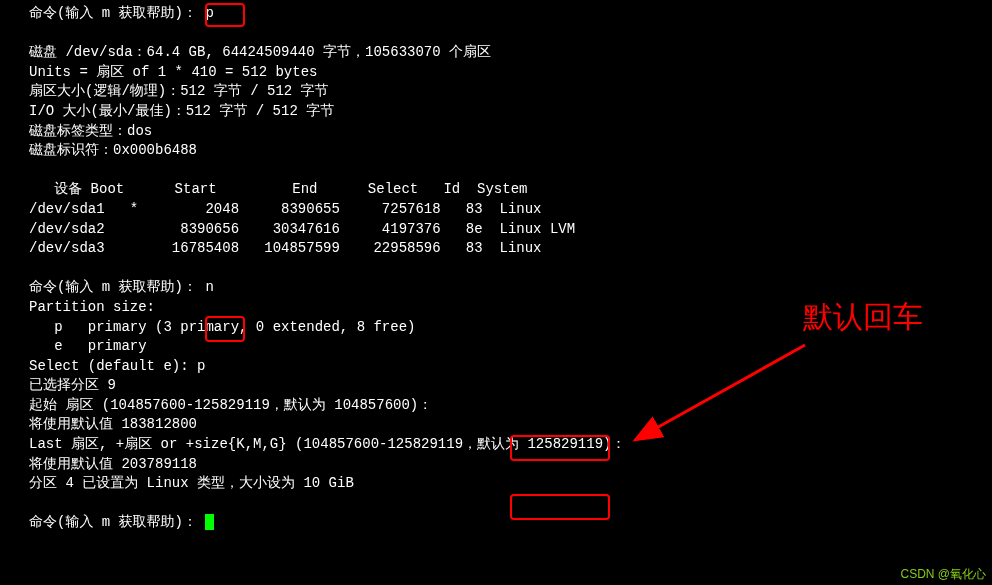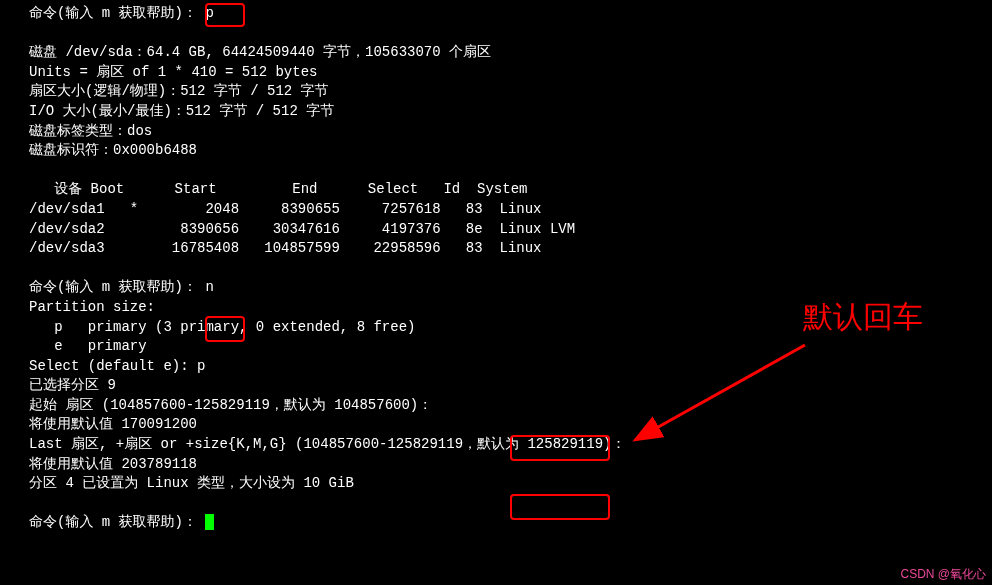--- a/index.html
+++ b/index.html
@@ -37,21 +37,21 @@
     font-weight: 500;
   }
   .arrow {
     position: absolute;
     pointer-events: none;
   }
   .watermark {
     position: absolute;
     right: 6px;
     bottom: 2px;
-    color: #ec4899;
+    color: #84cc16;
     font-family: Arial, sans-serif;
     font-size: 12px;
   }
 </style>
 </head>
 <body>
 
 <div class="line"><span>命令(输入 m 获取帮助)：</span> <span>p</span></div>
 <div class="line">&nbsp;</div>
 <div class="line">磁盘 /dev/sda：64.4 GB, 64424509440 字节，105633070 个扇区</div>
@@ -66,21 +66,21 @@
 <div class="line">/dev/sda2         8390656    30347616     4197376   8e  Linux LVM</div>
 <div class="line">/dev/sda3        16785408   104857599    22958596   83  Linux</div>
 <div class="line">&nbsp;</div>
 <div class="line"><span>命令(输入 m 获取帮助)：</span> <span>n</span></div>
 <div class="line">Partition size:</div>
 <div class="line">   p   primary (3 primary, 0 extended, 8 free)</div>
 <div class="line">   e   primary</div>
 <div class="line"><span>Select (default e): </span><span>p</span></div>
 <div class="line">已选择分区 9</div>
 <div class="line">起始 扇区 (104857600-125829119，默认为 104857600)：</div>
-<div class="line">将使用默认值 170091200</div>
+<div class="line">将使用默认值 183812800</div>
 <div class="line">Last 扇区, +扇区 or +size{K,M,G} (104857600-125829119，默认为 125829119)：</div>
 <div class="line">将使用默认值 203789118</div>
 <div class="line">分区 4 已设置为 Linux 类型，大小设为 10 GiB</div>
 <div class="line">&nbsp;</div>
 <div class="line"><span>命令(输入 m 获取帮助)：</span> <span class="cursor"></span></div>
 
 <div class="redbox" style="left:205px; top:3px; width:40px; height:24px;"></div>
 <div class="redbox" style="left:205px; top:316px; width:40px; height:26px;"></div>
 <div class="redbox" style="left:510px; top:435px; width:100px; height:26px;"></div>
 <div class="redbox" style="left:510px; top:494px; width:100px; height:26px;"></div>

